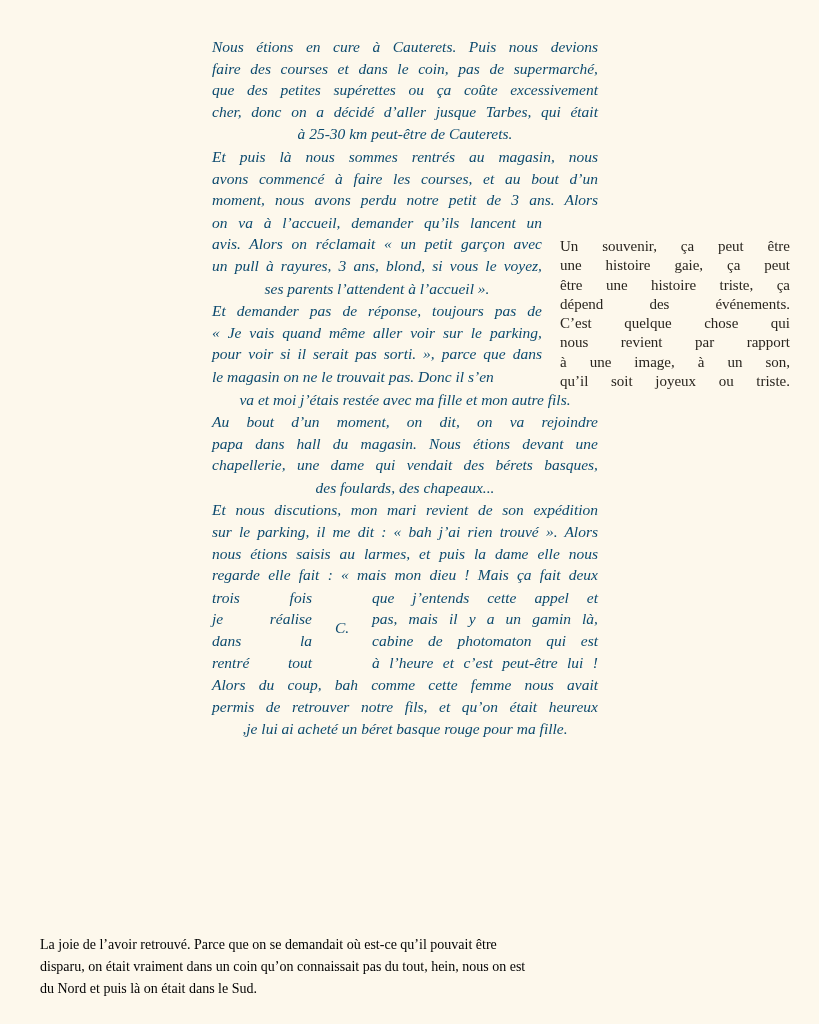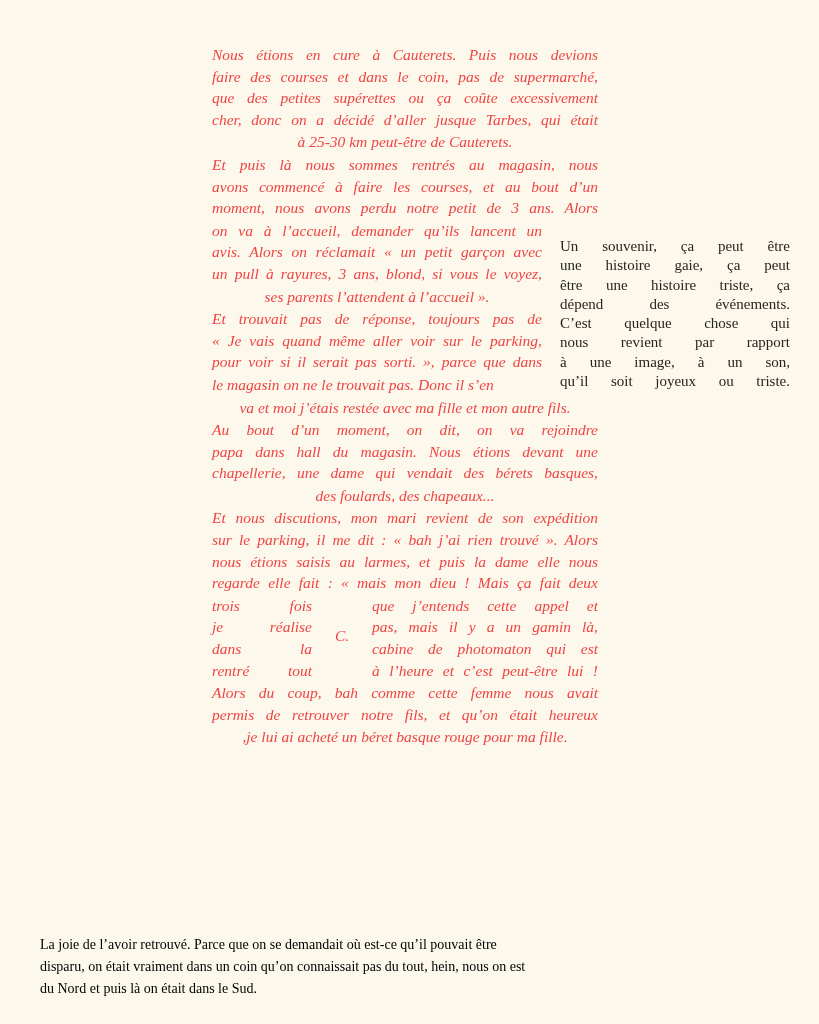--- a/index.html
+++ b/index.html
@@ -8,26 +8,26 @@
     width: 819px;
     height: 1024px;
     background: #FDF8EC;
     overflow: hidden;
     font-family: "Liberation Serif", serif;
   }
   
   .main-text {
     position: absolute;
     left: 212px;
-    top: 44px;
+    top: 36px;
     width: 386px;
     font-style: italic;
     font-size: 15.5px;
     line-height: 21.6px;
-    color: #ef4444;
+    color: #0c4a6e;
   }
   .text-block { margin: 0 0 1px 0; }
   .line { min-height: 21.6px; }
   .just { text-align: justify; text-align-last: justify; text-justify: inter-word; }
   .center { text-align: center; white-space: nowrap; }
   .leftal { text-align: left; white-space: nowrap; }
   .w-narrow { width: 330px; }
   
   .split-block { position: relative; display: flex; margin: 0 0 1px 0; }
   .split-left { width: 100px; }
@@ -83,21 +83,21 @@
       </div>
       <div class="text-block">
         <div class="line just w-narrow">on va à l’accueil, demander qu’ils lancent un</div>
         <div class="line just w-narrow">avis. Alors on réclamait « un petit garçon avec</div>
         <div class="line just w-narrow">un pull à rayures, 3 ans, blond, si vous le voyez,</div>
       </div>
       <div class="text-block">
         <div class="line center w-narrow">ses parents l’attendent à l’accueil ».</div>
       </div>
       <div class="text-block">
-        <div class="line just w-narrow">Et trouvait pas de réponse, toujours pas de</div>
+        <div class="line just w-narrow">Et demander pas de réponse, toujours pas de</div>
         <div class="line just w-narrow">« Je vais quand même aller voir sur le parking,</div>
         <div class="line just w-narrow">pour voir si il serait pas sorti. », parce que dans</div>
       </div>
       <div class="text-block">
         <div class="line leftal w-narrow">le magasin on ne le  trouvait pas. Donc il s’en</div>
       </div>
       <div class="text-block">
         <div class="line center">va et moi j’étais restée avec ma fille et mon autre fils.</div>
       </div>
       <div class="text-block">

